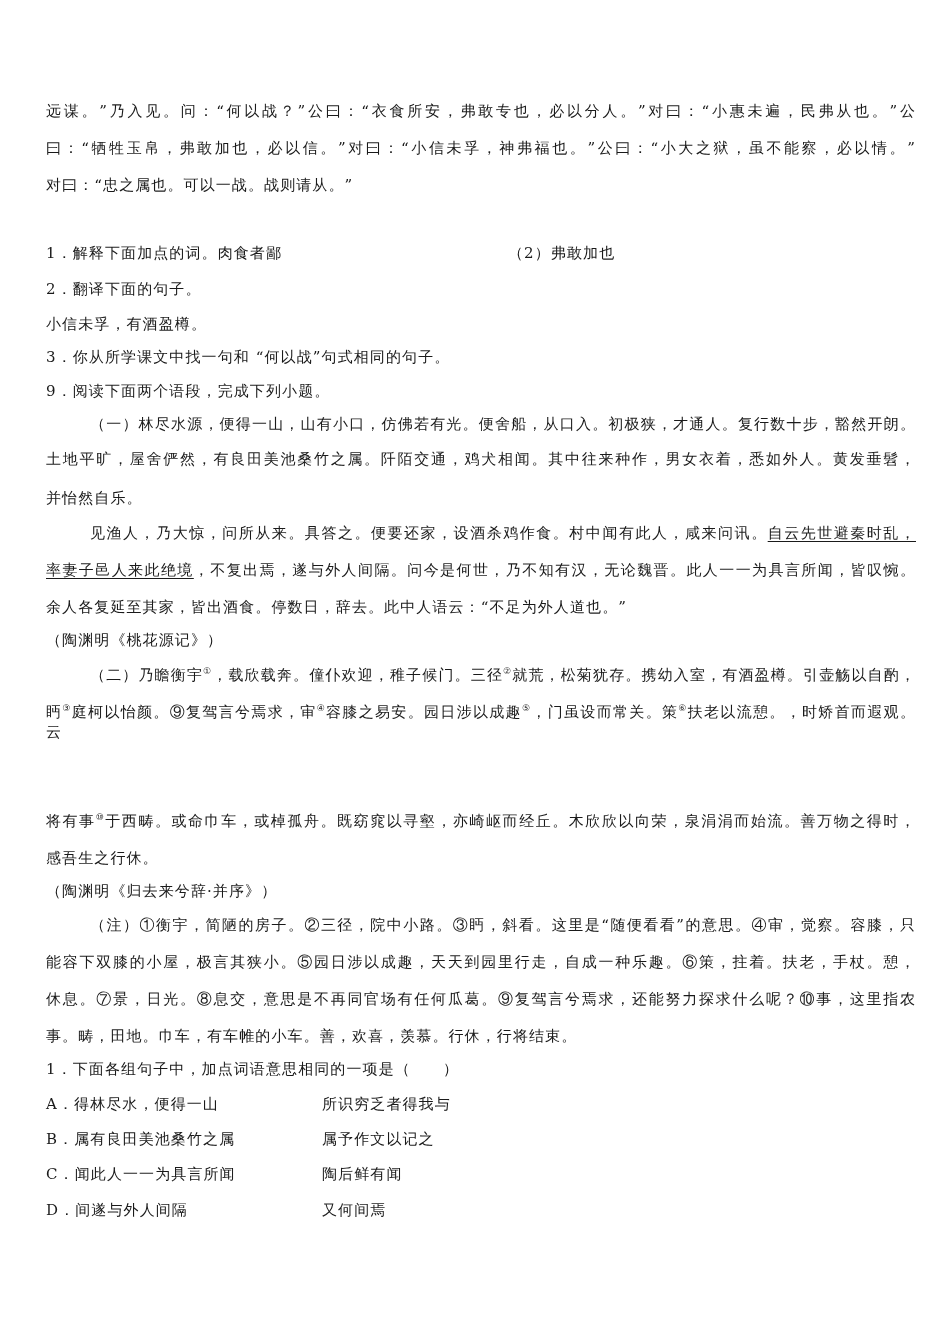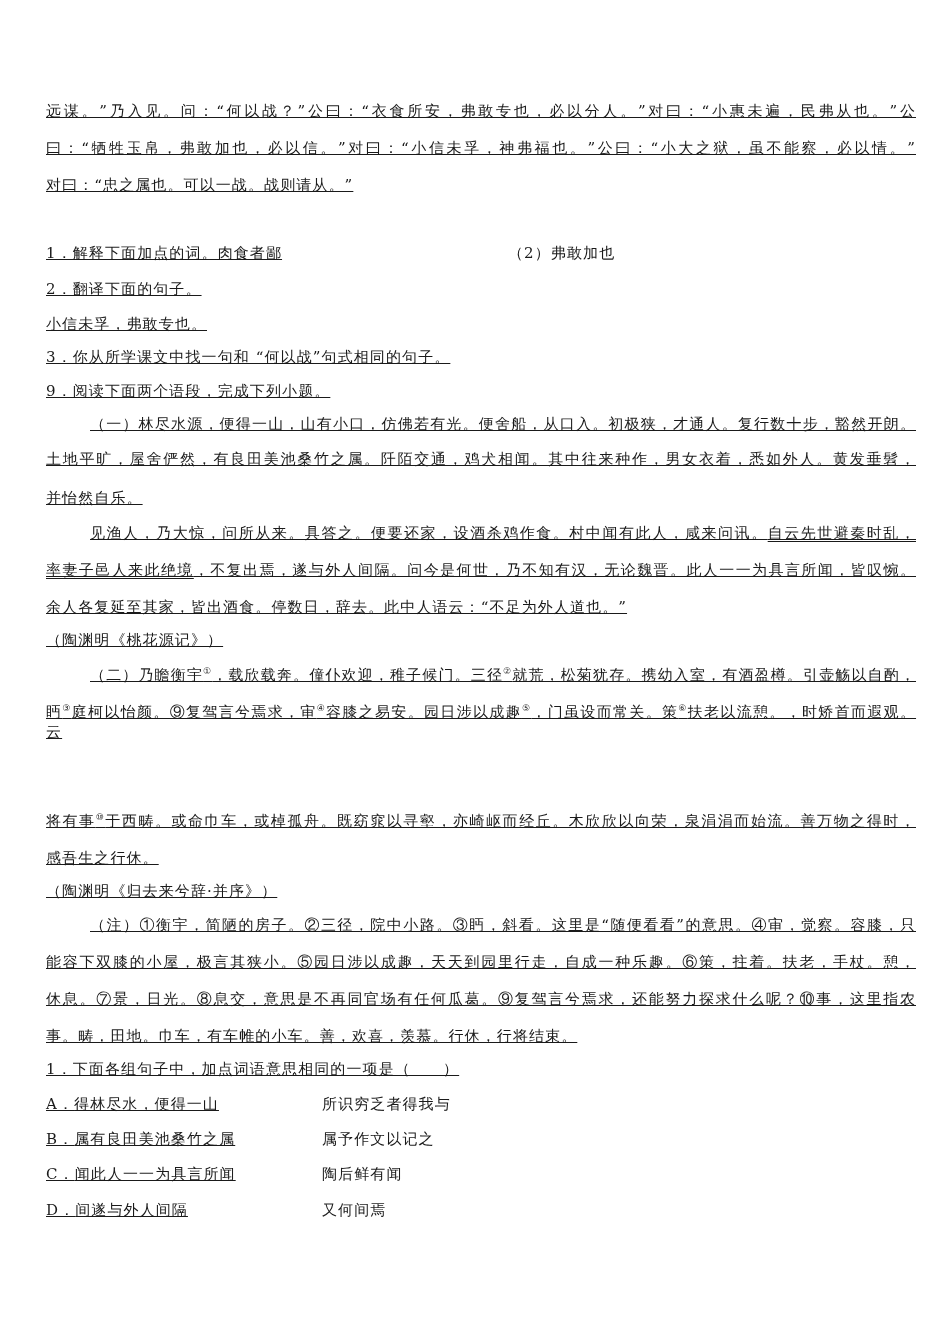--- a/index.html
+++ b/index.html
@@ -6,21 +6,20 @@
     body {
       width: 950px; height: 1344px; position: relative; overflow: hidden;
       font-family: "DejaVu Serif", "Liberation Serif", serif;
       color: #1a1a1a;
     }
     .page { position: absolute; left: 0; top: 0; width: 950px; height: 1344px; }
     .ln {
       position: absolute; left: 46px; width: 870px;
       font-size: 15px; line-height: 20px; white-space: nowrap;
       letter-spacing: 1.1px;
-      text-decoration: underline;
     }
     .ln.just { text-align-last: justify; text-align: justify; white-space: normal; }
     .ind { left: 90px; width: 826px; }
     .u { text-decoration: underline; text-underline-offset: 3px; }
     .sup { font-size: 9px; vertical-align: super; line-height: 0; }
     .opt-right { position: absolute; left: 276px; }
     .q2 { position: absolute; left: 462px; }
   </style>
 </head>
 <body>
@@ -29,21 +28,21 @@
 
   <div class="ln just" style="top:101px">远谋。”乃入见。问：“何以战？”公曰：“衣食所安，弗敢专也，必以分人。”对曰：“小惠未遍，民弗从也。”公</div>
   <div class="ln just" style="top:138px">曰：“牺牲玉帛，弗敢加也，必以信。”对曰：“小信未孚，神弗福也。”公曰：“小大之狱，虽不能察，必以情。”</div>
   <div class="ln" style="top:175px">对曰：“忠之属也。可以一战。战则请从。”</div>
 
   <div class="ln" style="top:243px">
     <span>1．解释下面加点的词。肉食者鄙</span>
     <span class="q2">（2）弗敢加也</span>
   </div>
   <div class="ln" style="top:279px">2．翻译下面的句子。</div>
-  <div class="ln" style="top:314px">小信未孚，弗敢专也。</div>
+  <div class="ln" style="top:314px">小信未孚，有酒盈樽。</div>
   <div class="ln" style="top:347px">3．你从所学课文中找一句和 “何以战”句式相同的句子。</div>
   <div class="ln" style="top:381px">9．阅读下面两个语段，完成下列小题。</div>
 
   <div class="ln ind just" style="top:414px">（一）林尽水源，便得一山，山有小口，仿佛若有光。便舍船，从口入。初极狭，才通人。复行数十步，豁然开朗。</div>
   <div class="ln just" style="top:449px">土地平旷，屋舍俨然，有良田美池桑竹之属。阡陌交通，鸡犬相闻。其中往来种作，男女衣着，悉如外人。黄发垂髫，</div>
   <div class="ln" style="top:488px">并怡然自乐。</div>
 
   <div class="ln ind just" style="top:523px">
     <span>见渔人，乃大惊，问所从来。具答之。便要还家，设酒杀鸡作食。村中闻有此人，咸来问讯。</span><span class="u">自云先世避秦时乱，</span>
   </div>

